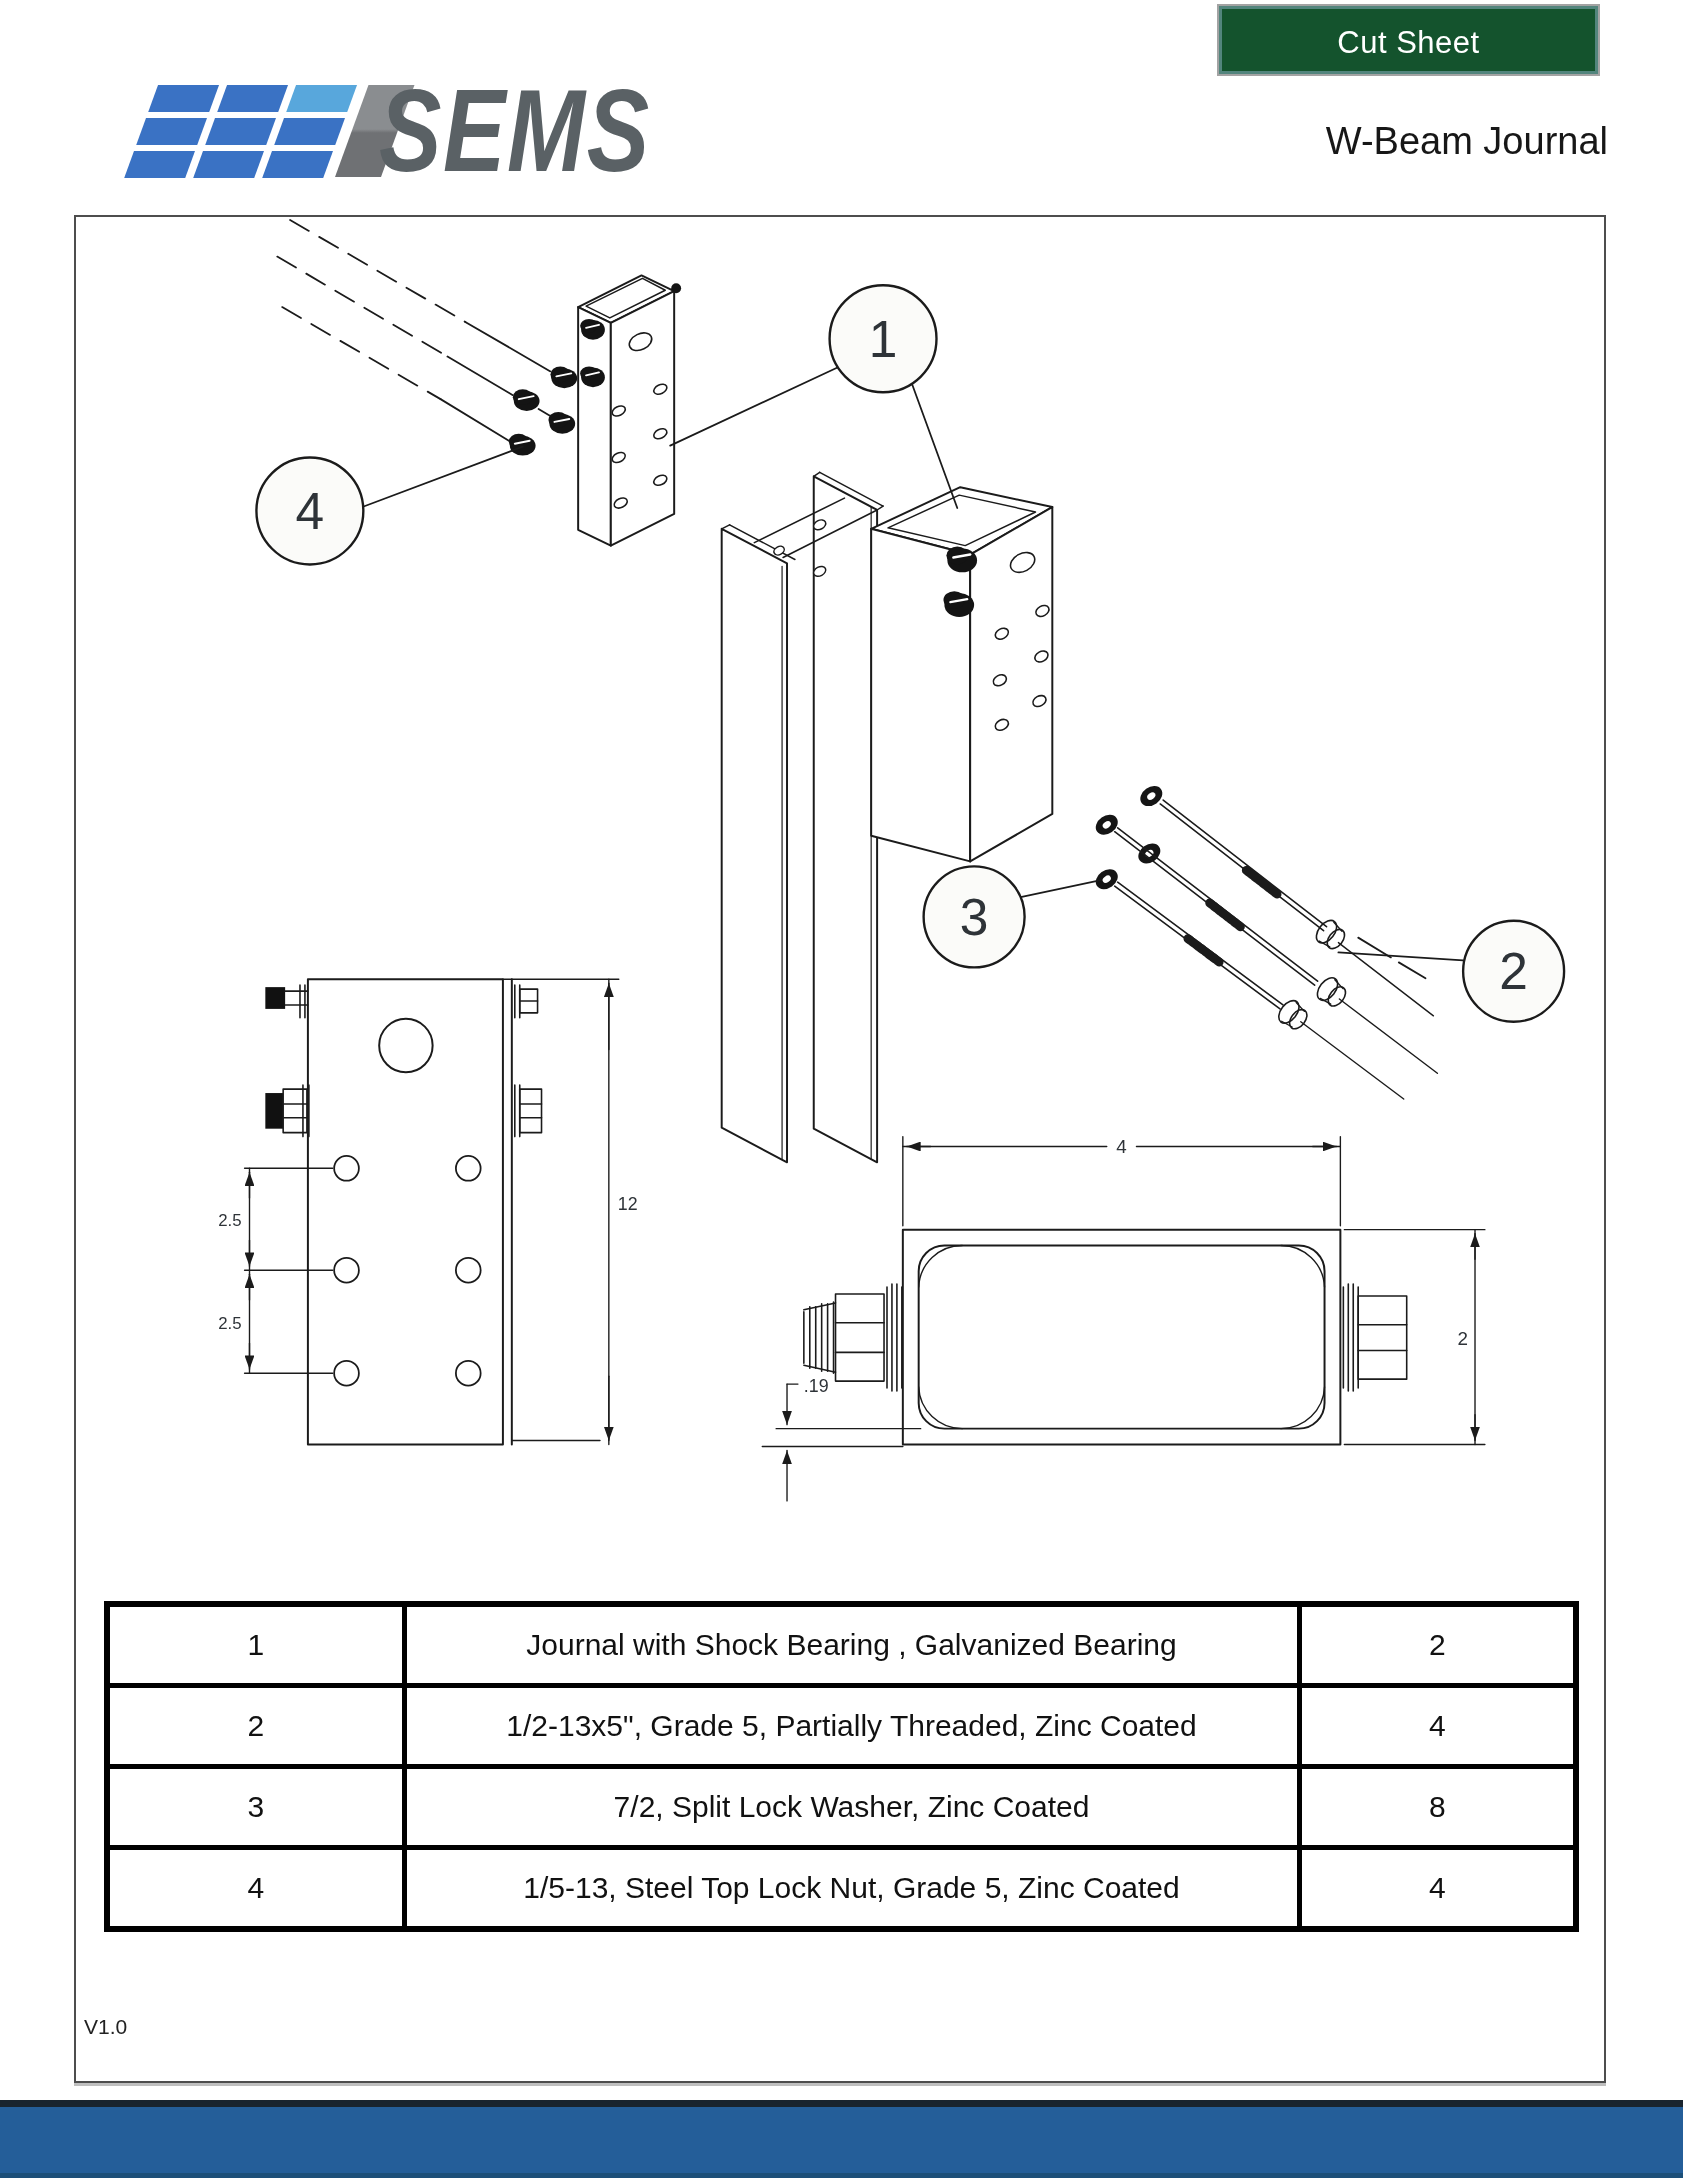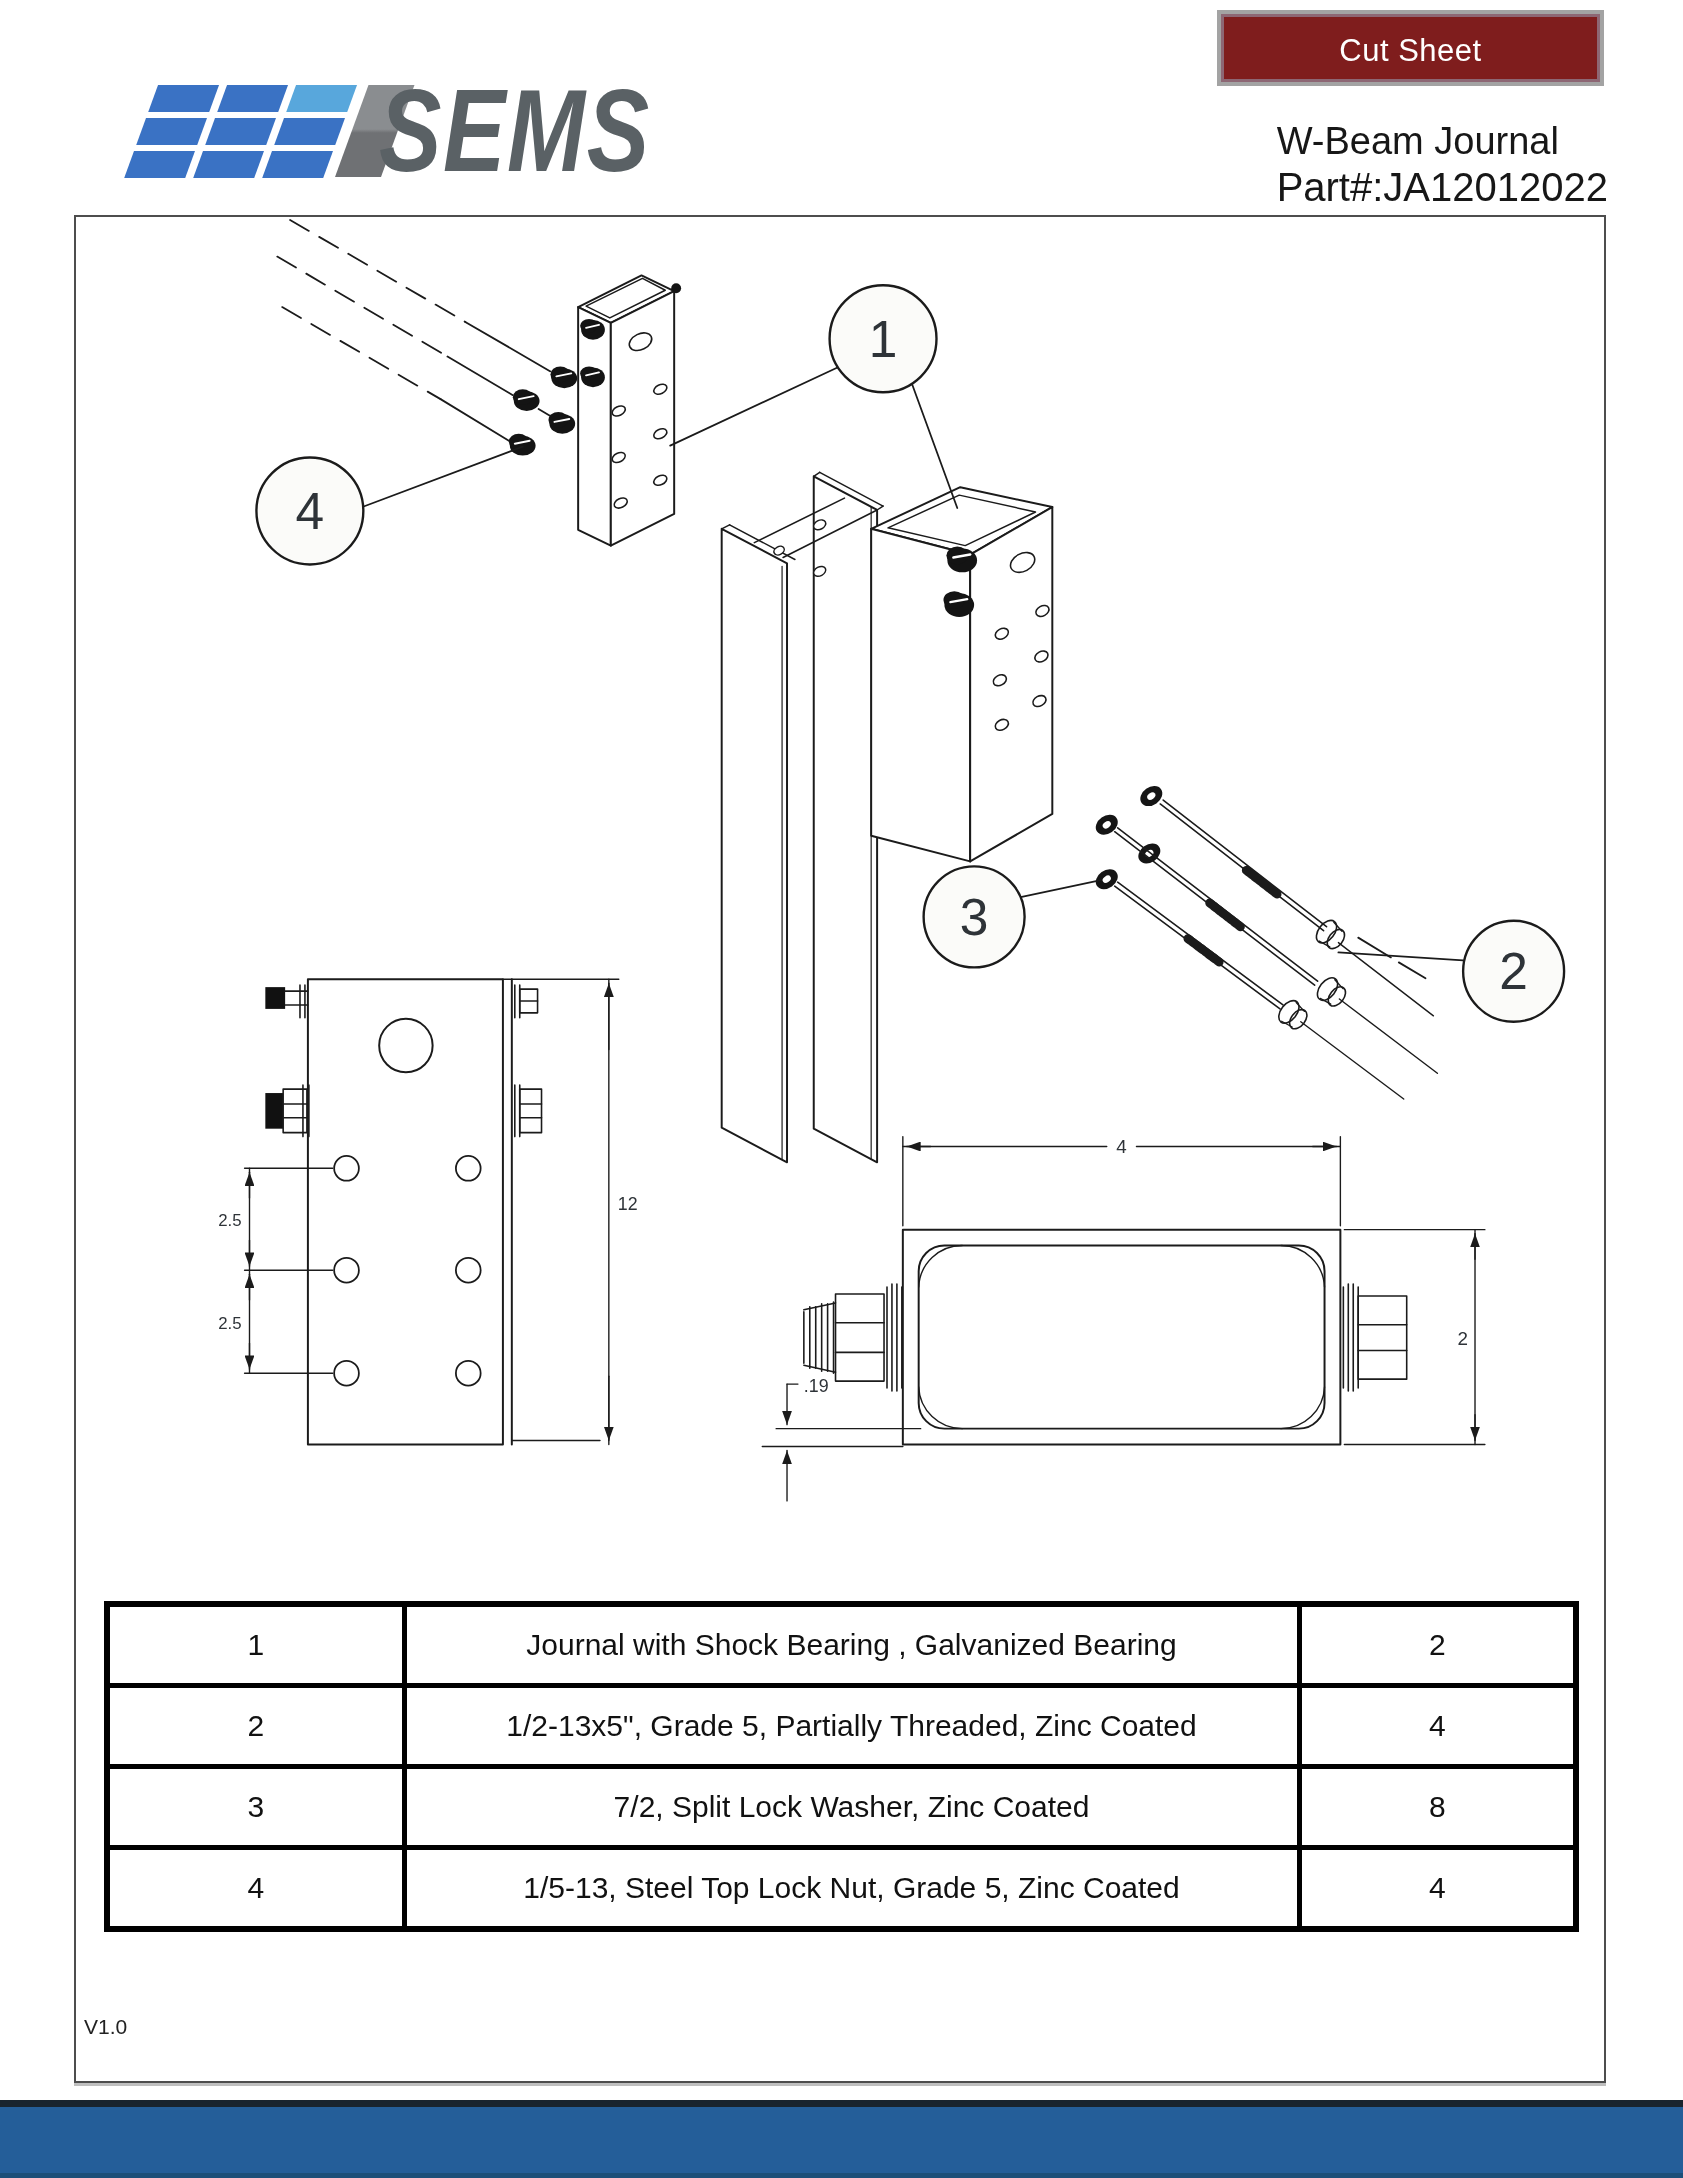--- a/index.html
+++ b/index.html
@@ -1,20 +1,20 @@
 <!DOCTYPE html>
 <html><head>
 <meta charset="utf-8">
 <style>
   html,body{margin:0;padding:0;background:#ffffff;}
   body{width:1683px;height:2178px;position:relative;font-family:"Liberation Sans",sans-serif;overflow:hidden;}
   .abs{position:absolute;}
 
   
-  #banner{left:1217px;top:10px;width:379px;height:68px;background:#7f1d1d;border:4px solid #a3a3a3;
+  #banner{left:1217px;top:4px;width:379px;height:68px;background:#14532d;border:2px solid #a3a3a3;
           box-shadow:inset 0 0 0 3px rgba(160,195,225,.45);display:flex;align-items:center;justify-content:center;}
   #banner .txt{color:#ffffff;font-size:31px;letter-spacing:0.5px;padding-top:6px;}
   #titleblock{right:75px;top:119px;text-align:left;color:#171717;}
   #titleblock .t1{font-size:38px;line-height:44px;}
   #titleblock .t2{font-size:40px;line-height:48px;}
 
   
   #logo{left:94px;top:54px;width:594px;height:149px;font-style:italic;}
   #logo .grid{position:absolute;left:28px;top:31px;transform:skewX(-20deg);transform-origin:bottom left;}
   #logo .row{display:flex;gap:8px;margin-bottom:6px;}
@@ -66,21 +66,20 @@
   <div class="slash"></div>
   <div class="word">SEMS</div>
 </div>
 
 <div class="abs" id="banner">
   <span class="txt">Cut Sheet</span>
 </div>
 
 <div class="abs" id="titleblock">
   <div class="t1">W-Beam Journal</div>
-  <div class="t2">Part#:JA12012022</div>
 </div>
 
 <div class="abs" id="sheet">
 
   <svg class="abs" id="drawing" viewBox="75 217 1543 1883" fill="none" stroke="#1b1b1b" stroke-width="2" stroke-linecap="round" stroke-linejoin="round">
     <defs>
       <marker id="arw" orient="auto" markerUnits="userSpaceOnUse" markerWidth="16" markerHeight="10" refX="14" refY="5">
         <path d="M0,0 L14,5 L0,10 Z" fill="#1b1b1b" stroke="none"></path>
       </marker>
     </defs>

